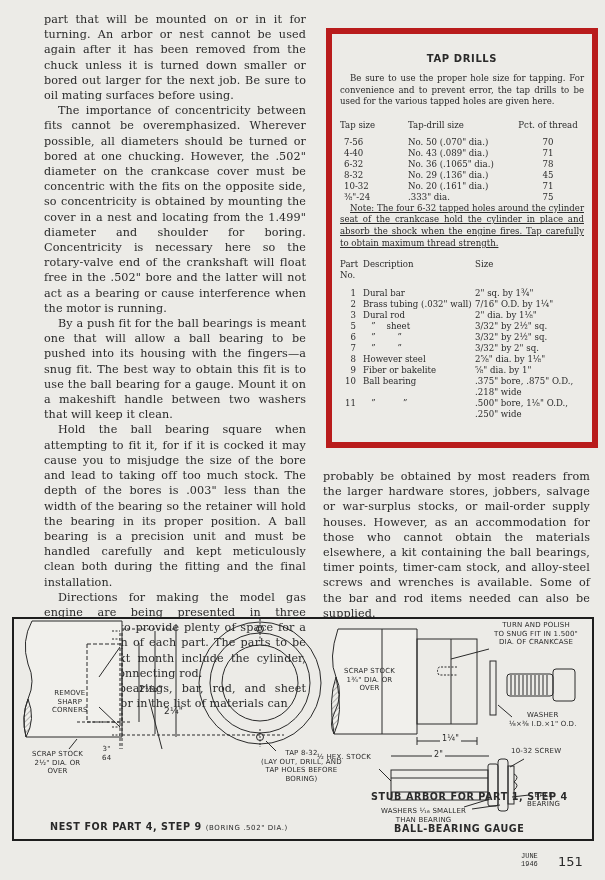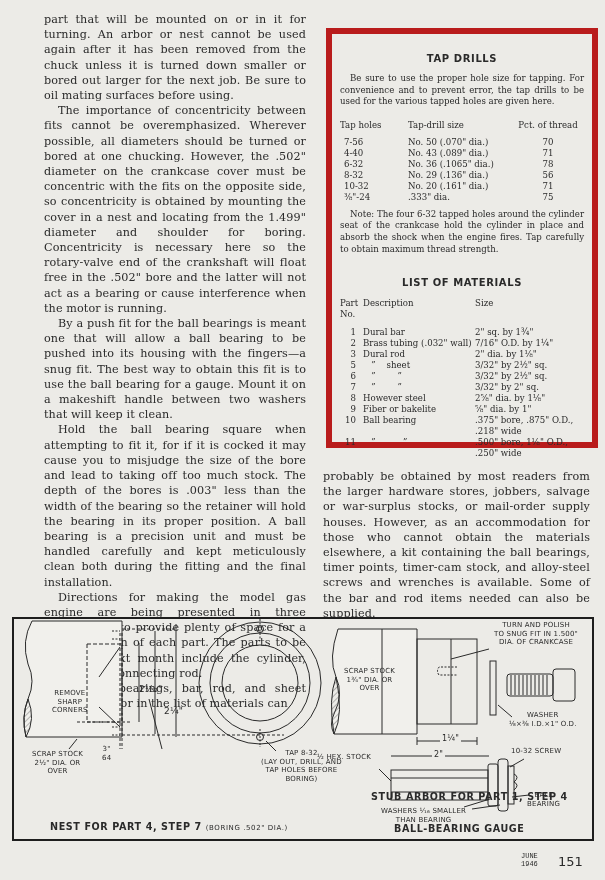--- a/index.html
+++ b/index.html
@@ -14,21 +14,21 @@
            padding:0 8px;box-sizing:content-box;}
   .sb-title{font-family:"DejaVu Sans","Liberation Sans",sans-serif;font-weight:bold;font-size:10px;
             text-align:center;letter-spacing:0.6px;margin-top:19px;}
   .sb-intro{font-size:8.6px;line-height:11.6px;text-align:justify;margin-top:9px;text-indent:10px;}
   table{border-collapse:collapse;width:100%;font-size:8.6px;}
   td,th{padding:0;font-weight:normal;text-align:left;line-height:11px;vertical-align:top;}
   .tap th{padding-bottom:6px;}
   .tap{margin-top:12px;}
   .tap td.c0{padding-left:4px;width:64px;}
   .tap td.c2,.tap th.c2{text-align:center;width:72px;}
-  .sb-note{font-size:8.6px;line-height:11.6px;text-align:justify;margin-top:6px;text-indent:10px;}
+  .sb-note{font-size:8.6px;line-height:11.6px;text-align:justify;text-indent:10px;text-decoration:underline;}
   .sb-title2{margin-top:22px;}
   .mat{margin-top:10px;}
   .mat th{padding-bottom:7px;}
   .mat td.n{width:16px;text-align:right;padding-right:7px;}
   .mat td.d{width:112px;}
   #figure{position:absolute;left:12px;top:617px;width:578px;height:220px;border:2px solid #1e1e1e;}
   #figure svg{position:absolute;left:0;top:0;}
   .lbl{position:absolute;font-family:"DejaVu Sans","Liberation Sans",sans-serif;font-size:7px;
        line-height:8.6px;text-align:center;color:#2a2a2a;letter-spacing:0.2px;white-space:nowrap;}
   .cap{position:absolute;font-family:"DejaVu Sans","Liberation Sans",sans-serif;font-weight:bold;font-size:9.6px;
@@ -50,21 +50,21 @@
     <p class="ind">Directions for making the model gas engine are being presented in three installments to provide plenty of space for a full discussion of each part. The parts to be taken up next month include the cylinder, piston, and connecting rod.</p>
     <p class="ind">The ball bearings, bar, rod, and sheet stock called for in the list of materials can</p>
   </div>
 
 <div id="sidebar">
   <div class="sb-title">TAP DRILLS</div>
   <div class="sb-intro">Be sure to use the proper hole size for tapping. For convenience and to prevent error, the tap drills to be used for the various tapped holes are given here.</div>
   <table class="tap">
     <thead>
         <tr id="tap-head">
-          <th class="c0">Tap holes</th>
+          <th class="c0">Tap size</th>
           <th class="c1">Tap-drill size</th>
           <th class="c2">Pct. of thread</th>
         </tr>
       </thead>
     <tbody id="tap-body">
         <tr>
           <td class="c0">7-56</td>
           <td class="c1">No. 50 (.070" dia.)</td>
           <td class="c2">70</td>
         </tr>
@@ -74,36 +74,35 @@
           <td class="c2">71</td>
         </tr>
         <tr>
           <td class="c0">6-32</td>
           <td class="c1">No. 36 (.1065" dia.)</td>
           <td class="c2">78</td>
         </tr>
         <tr>
           <td class="c0">8-32</td>
           <td class="c1">No. 29 (.136" dia.)</td>
-          <td class="c2">56</td>
+          <td class="c2">45</td>
         </tr>
         <tr>
           <td class="c0">10-32</td>
           <td class="c1">No. 20 (.161" dia.)</td>
           <td class="c2">71</td>
         </tr>
         <tr>
           <td class="c0">⅜"-24</td>
           <td class="c1">.333" dia.</td>
           <td class="c2">75</td>
         </tr>
       </tbody>
   </table>
   <div class="sb-note">Note: The four 6-32 tapped holes around the cylinder seat of the crankcase hold the cylinder in place and absorb the shock when the engine fires. Tap carefully to obtain maximum thread strength.</div>
-  <div class="sb-title sb-title2">LIST OF MATERIALS</div>
   <table class="mat">
     <thead>
         <tr id="mat-head">
           <th class="n">Part No.</th>
           <th class="d">Description</th>
           <th class="s">Size</th>
         </tr>
       </thead>
     <tbody id="mat-body">
         <tr>
@@ -248,21 +247,21 @@
   <div class="lbl" style="left:330px;top:48px;">SCRAP STOCK<br>1¾" DIA. OR<br>OVER</div>
   <div class="lbl" style="left:480px;top:2px;">TURN AND POLISH<br>TO SNUG FIT IN 1.500"<br>DIA. OF CRANKCASE</div>
   <div class="lbl" style="left:495px;top:92px;">WASHER<br>⅛×⅜ I.D.×1" O.D.</div>
   <div class="lbl" style="left:426px;top:116px;font-size:8px;background:#ecebe7;padding:0 2px;">1¼"</div>
   <div class="lbl" style="left:418px;top:132px;font-size:8px;background:#ecebe7;padding:0 2px;">2"</div>
   <div class="lbl" style="left:497px;top:128px;">10-32 SCREW</div>
   <div class="lbl" style="left:513px;top:172px;">BALL<br>BEARING</div>
   <div class="lbl" style="left:367px;top:188px;">WASHERS ¹⁄₁₆ SMALLER<br>THAN BEARING</div>
 
   <div class="cap" style="left:36px;top:202px;">
-    <span>NEST FOR PART 4, STEP 7</span>
+    <span>NEST FOR PART 4, STEP 9</span>
     <small>(BORING .502" DIA.)</small>
   </div>
   <div class="cap" style="left:357px;top:122px;top:128px;margin-top:44px;">STUB ARBOR FOR PART 1, STEP 4</div>
   <div class="cap" style="left:380px;top:204px;">BALL-BEARING GAUGE</div>
 </div>
 
 <div id="folio">
   <div>JUNE</div>
   <div>1946</div>
 </div>

